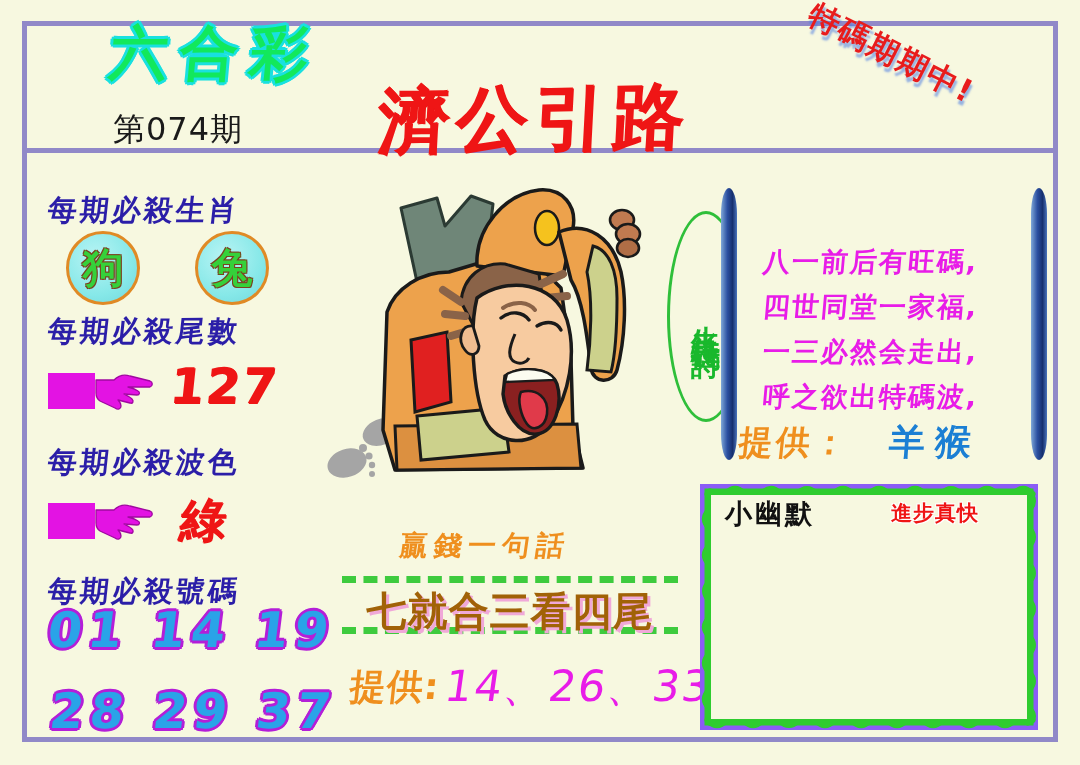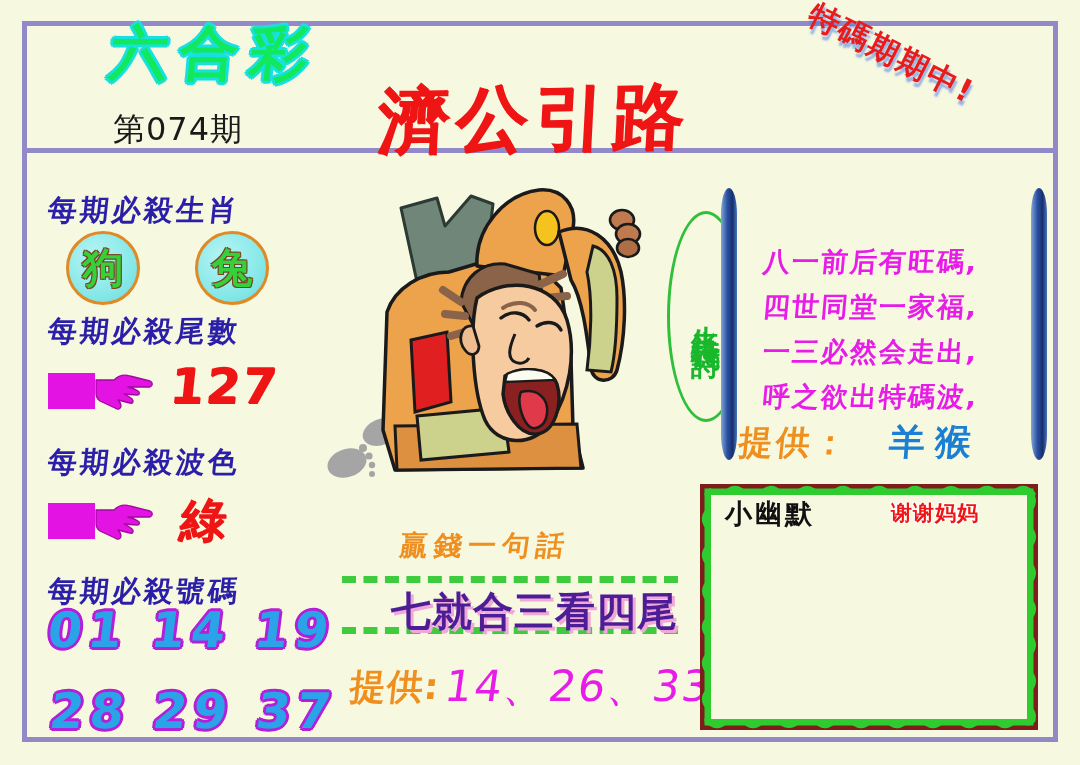--- a/index.html
+++ b/index.html
@@ -140,22 +140,22 @@
     letter-spacing:6px;transform:skewX(-8deg);
   }
   #lucky-box{
     position:absolute;left:342px;top:576px;width:336px;height:58px;
     border-top:7px dashed #3ecb3e;
     border-bottom:7px dashed #3ecb3e;
     box-sizing:border-box;
   }
   #lucky-phrase{
     position:absolute;left:0;top:-1px;width:336px;
-    text-align:right;
-    font-size:40px;font-weight:bold;color:#4c1d95;
+    text-align:center;
+    font-size:40px;font-weight:bold;color:#a16207;
     letter-spacing:1px;
     text-shadow:3px 3px 0 #f0a8d8;
     line-height:58px;
   }
   #lucky-supply-row{
     position:absolute;left:350px;top:658px;
     white-space:nowrap;
   }
   #lucky-supply-label{
     font-size:36px;font-weight:bold;color:#ef8f1e;letter-spacing:1px;
@@ -214,21 +214,21 @@
   }
   #poem-supply-value{
     position:absolute;left:158px;top:230px;
     font-size:36px;font-weight:bold;color:#1b7fd4;letter-spacing:10px;
     transform:skewX(-4deg);
   }
 
   
   #humour-panel{
     position:absolute;left:700px;top:484px;width:338px;height:246px;
-    background:#7f1d1d;
+    background:#8b5cf6;
     box-sizing:border-box;
   }
   #humour-inner{
     position:absolute;left:11px;top:11px;right:11px;bottom:11px;
     background:#f7f8e0;
   }
   #humour-title{
     position:absolute;left:14px;top:1px;
     font-size:27px;font-weight:bold;color:#111;letter-spacing:3px;
   }
@@ -380,17 +380,17 @@
       <path id="scallop-path" fill="none" stroke="#2fcc2f" stroke-width="7" d="M8,8 h322 v230 h-322 Z"></path>
       <g fill="none" stroke="#2fcc2f" stroke-width="7" stroke-linecap="round">
         <path d="M8 10 q9 9 18 0 q9 -9 18 0 q9 9 18 0 q9 -9 18 0 q9 9 18 0 q9 -9 18 0 q9 9 18 0 q9 -9 18 0 q9 9 18 0 q9 -9 18 0 q9 9 18 0 q9 -9 18 0 q9 9 18 0 q9 -9 18 0 q9 9 18 0 q9 -9 18 0 q9 9 18 0 q9 -9 18 0"></path>
         <path d="M8 236 q9 9 18 0 q9 -9 18 0 q9 9 18 0 q9 -9 18 0 q9 9 18 0 q9 -9 18 0 q9 9 18 0 q9 -9 18 0 q9 9 18 0 q9 -9 18 0 q9 9 18 0 q9 -9 18 0 q9 9 18 0 q9 -9 18 0 q9 9 18 0 q9 -9 18 0 q9 9 18 0 q9 -9 18 0"></path>
         <path d="M10 8 q9 9 0 18 q-9 9 0 18 q9 9 0 18 q-9 9 0 18 q9 9 0 18 q-9 9 0 18 q9 9 0 18 q-9 9 0 18 q9 9 0 18 q-9 9 0 18 q9 9 0 18 q-9 9 0 18 q9 9 0 14"></path>
         <path d="M328 8 q9 9 0 18 q-9 9 0 18 q9 9 0 18 q-9 9 0 18 q9 9 0 18 q-9 9 0 18 q9 9 0 18 q-9 9 0 18 q9 9 0 18 q-9 9 0 18 q9 9 0 18 q-9 9 0 18 q9 9 0 14"></path>
       </g>
     </svg>
     <div id="humour-inner">
       <div id="humour-title">小幽默</div>
-      <div id="humour-tag">谢谢妈妈</div>
+      <div id="humour-tag">進步真快</div>
     </div>
   </div>
 
 </div>
 
 </body></html>

